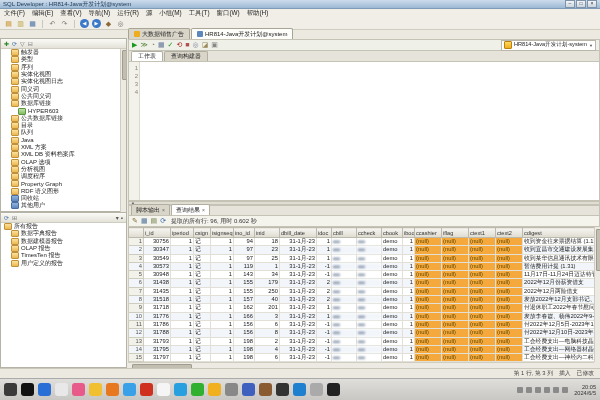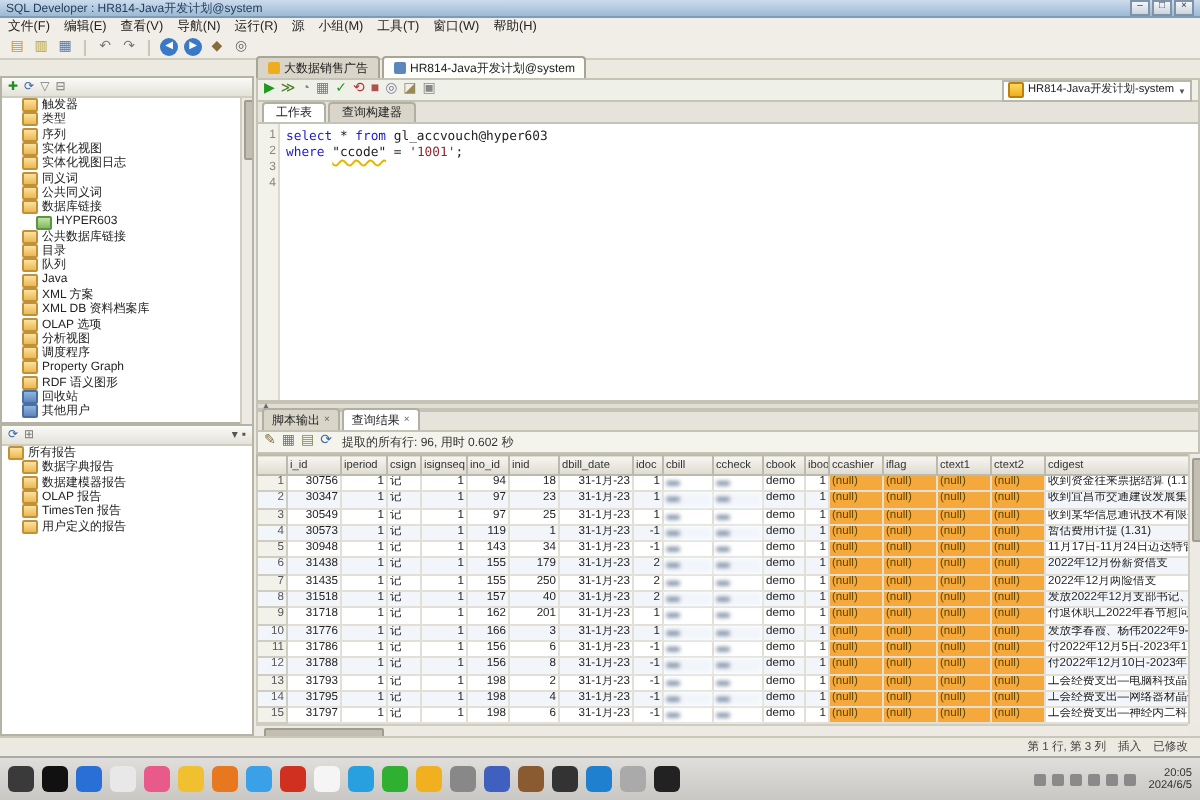--- a/index.html
+++ b/index.html
@@ -332,21 +332,20 @@
     <div class="ws-tab">查询构建器</div>
   </div>
 
 <div id="sql-editor" class="abs">
   <div id="gutter">
       <div>1</div>
       <div>2</div>
       <div>3</div>
       <div>4</div>
     </div>
-  <div id="code"><div><span class="kw">select</span><span class="pl"> * </span><span class="kw">from</span><span class="pl"> gl_accvouch@hyper603</span></div><div><span class="kw">where</span><span class="pl"> </span><span class="warn">"ccode"</span><span class="pl"> = </span><span class="str">'1001'</span><span class="pl">;</span></div><div>&nbsp;</div><div>&nbsp;</div></div>
 </div>
 
 <div id="splitter" class="abs">▲<br>▼</div>
 
 <div id="res-tabs" class="abs">
     <div class="res-tab">
       <span>脚本输出</span>
       <span class="close-x">×</span>
     </div>
     <div class="res-tab active">

